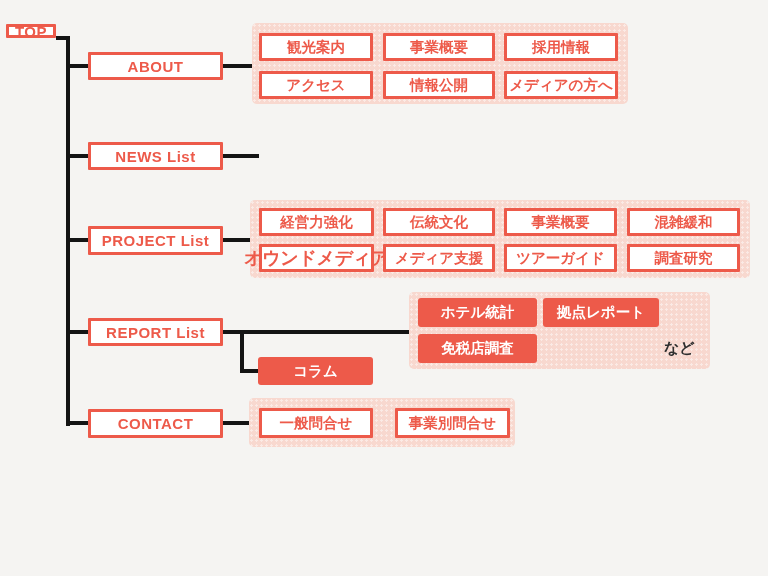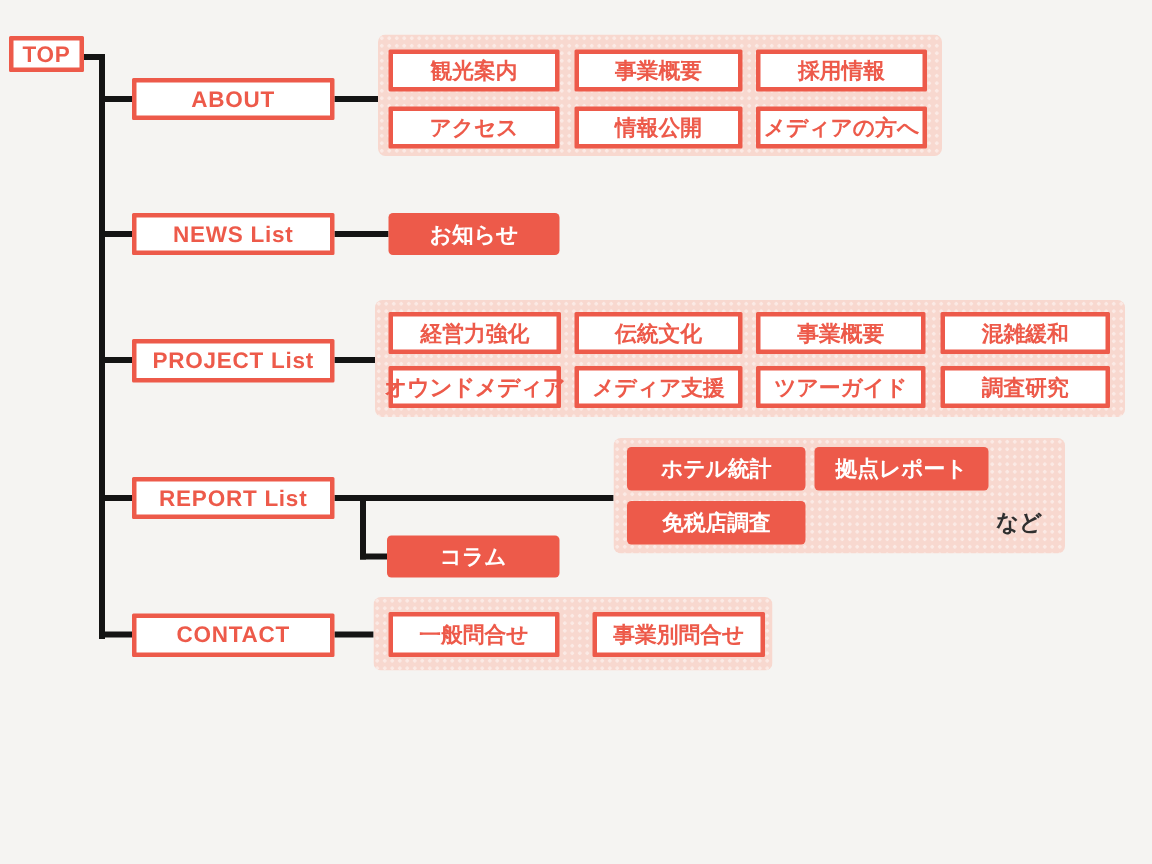--- a/index.html
+++ b/index.html
@@ -34,21 +34,21 @@
     border:3px solid var(--accent-red);
     color:var(--accent-red);
     font-size:14.5px;font-weight:bold;white-space:nowrap;
     border-radius:1px;
   }
   .node.latin{font-size:15px;letter-spacing:0.5px;}
   .node.filled{
     background:var(--accent-red);
     border:none;color:#ffffff;border-radius:3px;
   }
-  .node.long{font-size:15px;letter-spacing:-0.3px;}
+  .node.long{font-size:18px;letter-spacing:-0.3px;}
   .note{
     position:absolute;color:var(--note-text);
     font-size:15px;font-weight:600;white-space:nowrap;
   }
 </style>
 </head>
 <body>
 
 <div class="stage">
 
@@ -70,36 +70,35 @@
   <div class="line" style="left:240px;top:369px;width:19px;height:4px"></div>
 
   <div class="line" style="left:66px;top:421px;width:22px;height:4px"></div>
   <div class="line" style="left:223px;top:421px;width:26px;height:4px"></div>
 
   <div class="panel" style="left:252px;top:23px;width:376px;height:81px"></div>
   <div class="panel" style="left:250px;top:200px;width:500px;height:78px"></div>
   <div class="panel" style="left:409px;top:292px;width:301px;height:77px"></div>
   <div class="panel" style="left:249px;top:398px;width:266px;height:49px"></div>
 
-  <div class="node latin" style="left:6px;top:24px;width:50px;height:24px">TOP</div>
+  <div class="node latin" style="left:6px;top:24px;width:50px;height:14px">TOP</div>
 
   <div class="node latin" style="left:88px;top:52px;width:135px;height:28px">ABOUT</div>
   <div class="node latin" style="left:88px;top:142px;width:135px;height:28px">NEWS List</div>
   <div class="node latin" style="left:88px;top:226px;width:135px;height:29px">PROJECT List</div>
   <div class="node latin" style="left:88px;top:318px;width:135px;height:28px">REPORT List</div>
   <div class="node latin" style="left:88px;top:409px;width:135px;height:29px">CONTACT</div>
 
   <div class="node" style="left:259px;top:33px;width:114px;height:28px">観光案内</div>
   <div class="node" style="left:504px;top:33px;width:114px;height:28px">採用情報</div>
   <div class="node" style="left:383px;top:33px;width:112px;height:28px">事業概要</div>
   <div class="node" style="left:259px;top:71px;width:114px;height:28px">アクセス</div>
   <div class="node" style="left:383px;top:71px;width:112px;height:28px">情報公開</div>
   <div class="node" style="left:504px;top:71px;width:114px;height:28px">メディアの方へ</div>
 
-  <div class="node filled" style="left:259px;top:142px;width:114px;height:28px">お知らせ</div>
 
   <div class="node" style="left:259px;top:208px;width:115px;height:28px">経営力強化</div>
   <div class="node" style="left:383px;top:208px;width:112px;height:28px">伝統文化</div>
   <div class="node" style="left:504px;top:208px;width:113px;height:28px">事業概要</div>
   <div class="node" style="left:627px;top:208px;width:113px;height:28px">混雑緩和</div>
   <div class="node long" style="left:259px;top:244px;width:115px;height:28px">オウンドメディア</div>
   <div class="node" style="left:383px;top:244px;width:112px;height:28px">メディア支援</div>
   <div class="node" style="left:504px;top:244px;width:113px;height:28px">ツアーガイド</div>
   <div class="node" style="left:627px;top:244px;width:113px;height:28px">調査研究</div>
 

